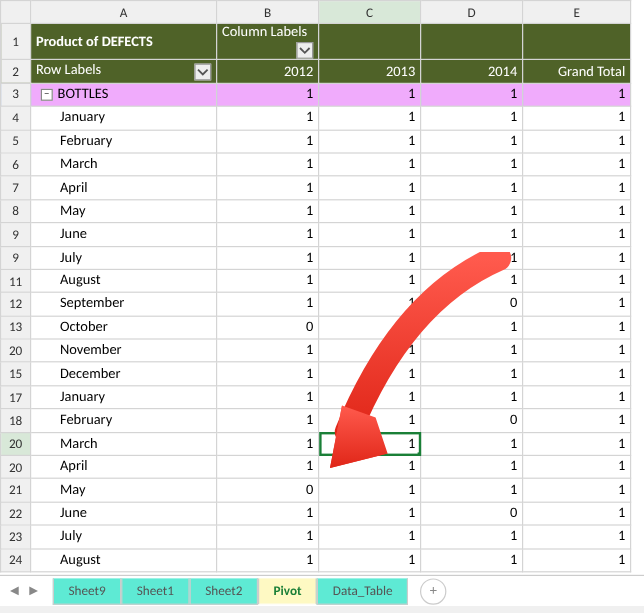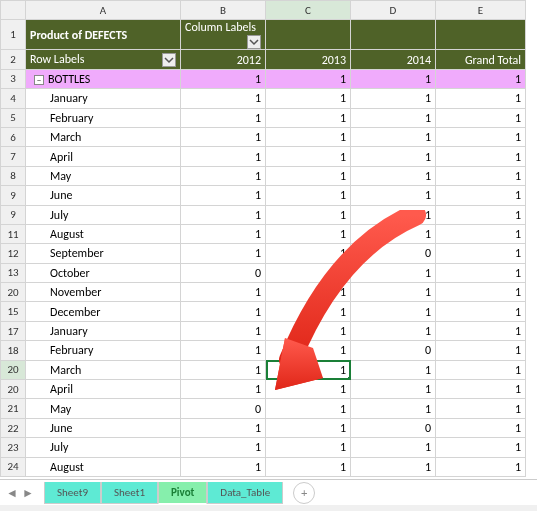--- a/index.html
+++ b/index.html
@@ -27,21 +27,21 @@
   .selcell { outline: 2px solid #1a7f37; outline-offset: -2px; position: relative; }
   .selhandle { position: absolute; right: -3px; bottom: -3px; width: 5px; height: 5px; background: #1a7f37; }
   .colhead.selhi, .rowhead.selhi { background: #d8e8d8; }
   
   .arrow { position: absolute; left: 275px; top: 210px; width: 160px; height: 180px; pointer-events: none; }
   
   .tabstrip { position: absolute; left: 0; bottom: 6px; height: 26px; width: 537px; background: #fff; border-top: 1px solid #ccc; display: flex; align-items: center; padding-left: 4px; }
   .navbtns { display: flex; gap: 0; margin-right: 8px; }
   .navbtn { width: 16px; height: 18px; display: flex; align-items: center; justify-content: center; cursor: pointer; color: #888; }
   .tab { padding: 4px 12px; border: 1px solid #ccc; border-top: none; background: #5eead4; color: #555; font-size: 11px; cursor: pointer; }
-  .tab.active { background: #86efac; color: #1a7f37; font-weight: bold; border-bottom: 1px solid #fff; }
+  .tab.active { background: #fef9c3; color: #1a7f37; font-weight: bold; border-bottom: 1px solid #fff; }
   .addtab { width: 22px; height: 22px; margin-left: 10px; display: flex; align-items: center; justify-content: center; color: #888; border: 1px solid #ccc; border-radius: 50%; cursor: pointer; }
   .scrollbar-h { position: absolute; left: 0; bottom: 0; height: 6px; width: 537px; background: #f0f0f0; }
 </style>
 </head>
 <body>
 
 <div class="sheet">
 <table>
   <colgroup>
     <col style="width:25px">
@@ -273,18 +273,19 @@
 </svg>
 
 <div class="tabstrip">
   <div class="navbtns">
     <div class="navbtn">◄</div>
     <div class="navbtn">►</div>
   </div>
   <div id="tabs" style="display:flex">
       <div class="tab">Sheet9</div>
       <div class="tab">Sheet1</div>
+      <div class="tab">Sheet2</div>
       <div class="tab active">Pivot</div>
       <div class="tab">Data_Table</div>
     </div>
   <div class="addtab">+</div>
 </div>
 <div class="scrollbar-h"></div>
 
 </body></html>

